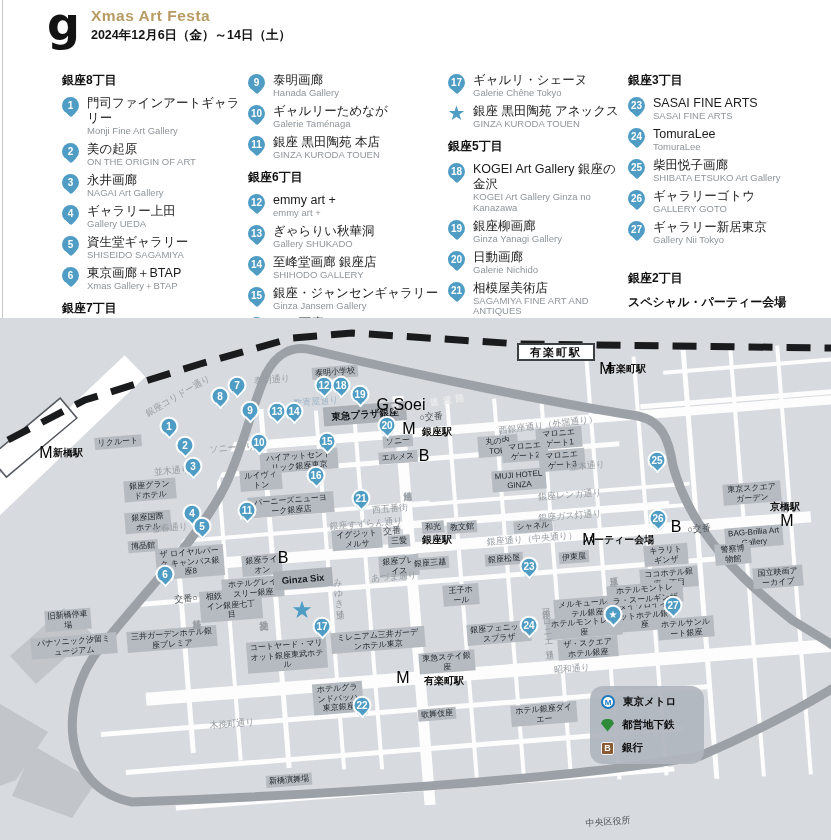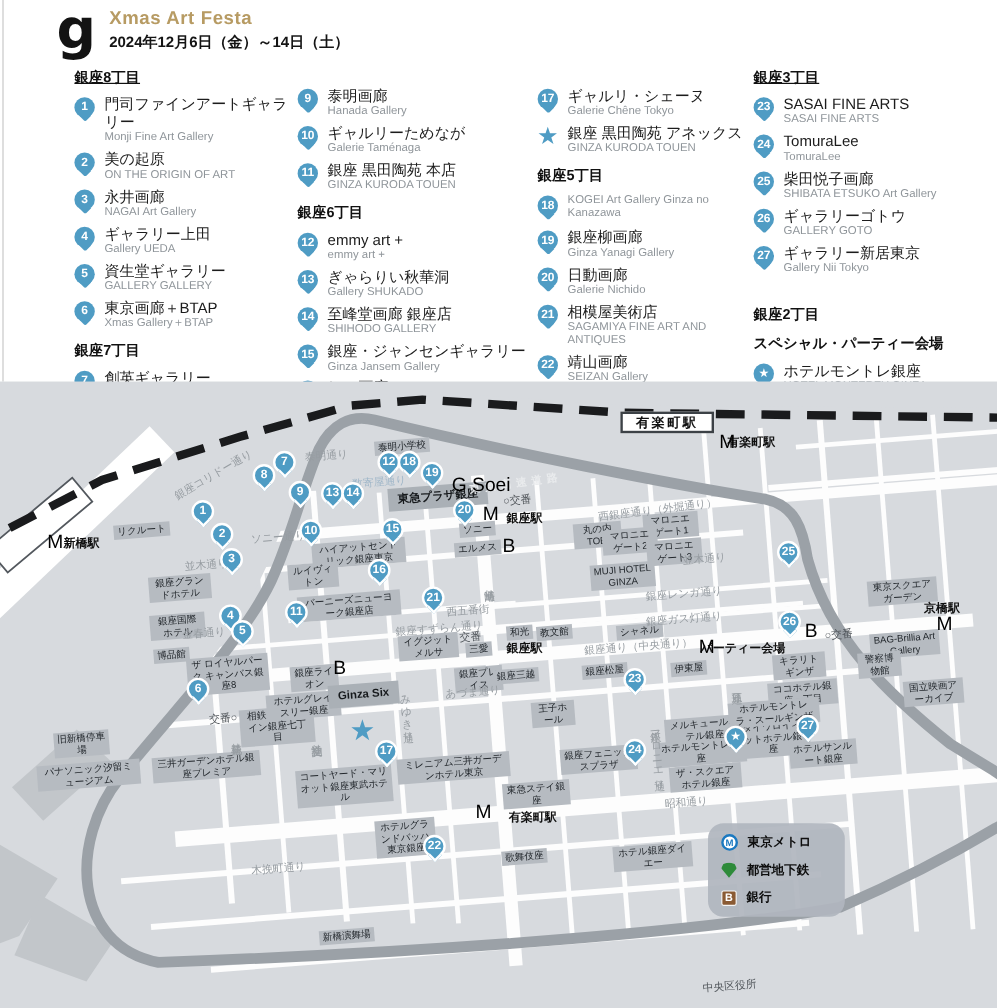--- a/index.html
+++ b/index.html
@@ -11,21 +11,21 @@
   .header{position:absolute;left:47px;top:2px;display:flex;gap:13px;align-items:flex-start;}
   .logo{font-family:"DejaVu Sans",sans-serif;font-weight:900;font-size:46px;line-height:44px;color:#131313;letter-spacing:-2px;}
   .title{color:#b79b63;font-weight:bold;font-size:15.5px;letter-spacing:.5px;margin:5px 0 2px;}
   .date{font-weight:bold;font-size:12.5px;color:#141414;}
 
   
   .legend{position:absolute;left:62px;top:56px;width:760px;display:grid;grid-template-columns:186px 200px 180px 174px;align-items:start;}
   .lcol{min-width:0;}
   .lcol.pad{padding-top:17px;}
   .lh{font-size:12px;font-weight:bold;color:#111;margin:8px 0 7px;}
-  .lh.first{margin-top:0;text-decoration:underline;}
+  .lh.first{margin-top:16px;}
   .lh.gap{margin-top:24px;}
   .lh.sub{margin-top:2px;}
   .litem{display:flex;gap:8px;margin-bottom:5px;min-height:24px;}
   .mk{width:17px;height:17px;flex:0 0 17px;position:relative;background:#4f9cc4;border-radius:50%;
       color:#fff;font-size:10px;font-weight:bold;display:flex;align-items:center;justify-content:center;margin-top:1px;}
   .mk::after{content:"";position:absolute;left:50%;top:12px;width:7px;height:7px;background:#4f9cc4;
       transform:translateX(-50%) rotate(45deg);border-radius:0 0 2px 0;z-index:-1;}
   .litem.star .mk{background:transparent;color:#4f9cc4;font-size:20px;}
   .litem.star .mk::after{display:none;}
   .ltxt{min-width:0;}
@@ -115,21 +115,21 @@
         <span class="ltxt">
           <span class="jp">ギャラリー上田</span>
           <span class="en">Gallery UEDA</span>
         </span>
       </div>
 
       <div class="litem">
         <span class="mk">5</span>
         <span class="ltxt">
           <span class="jp">資生堂ギャラリー</span>
-          <span class="en">GALLERY GALLERY</span>
+          <span class="en">SHISEIDO SAGAMIYA</span>
         </span>
       </div>
 
       <div class="litem">
         <span class="mk">6</span>
         <span class="ltxt">
           <span class="jp">東京画廊＋BTAP</span>
           <span class="en">Xmas Gallery＋BTAP</span>
         </span>
       </div>
@@ -240,20 +240,21 @@
           <span class="jp">銀座 黒田陶苑 アネックス</span>
           <span class="en">GINZA KURODA TOUEN</span>
         </span>
       </div>
 
     <h3 class="lh">銀座5丁目</h3>
 
       <div class="litem">
         <span class="mk">18</span>
         <span class="ltxt">
+          <span class="jp">KOGEI Art Gallery 銀座の金沢</span>
           <span class="en">KOGEI Art Gallery Ginza no Kanazawa</span>
         </span>
       </div>
 
       <div class="litem">
         <span class="mk">19</span>
         <span class="ltxt">
           <span class="jp">銀座柳画廊</span>
           <span class="en">Ginza Yanagi Gallery</span>
         </span>

